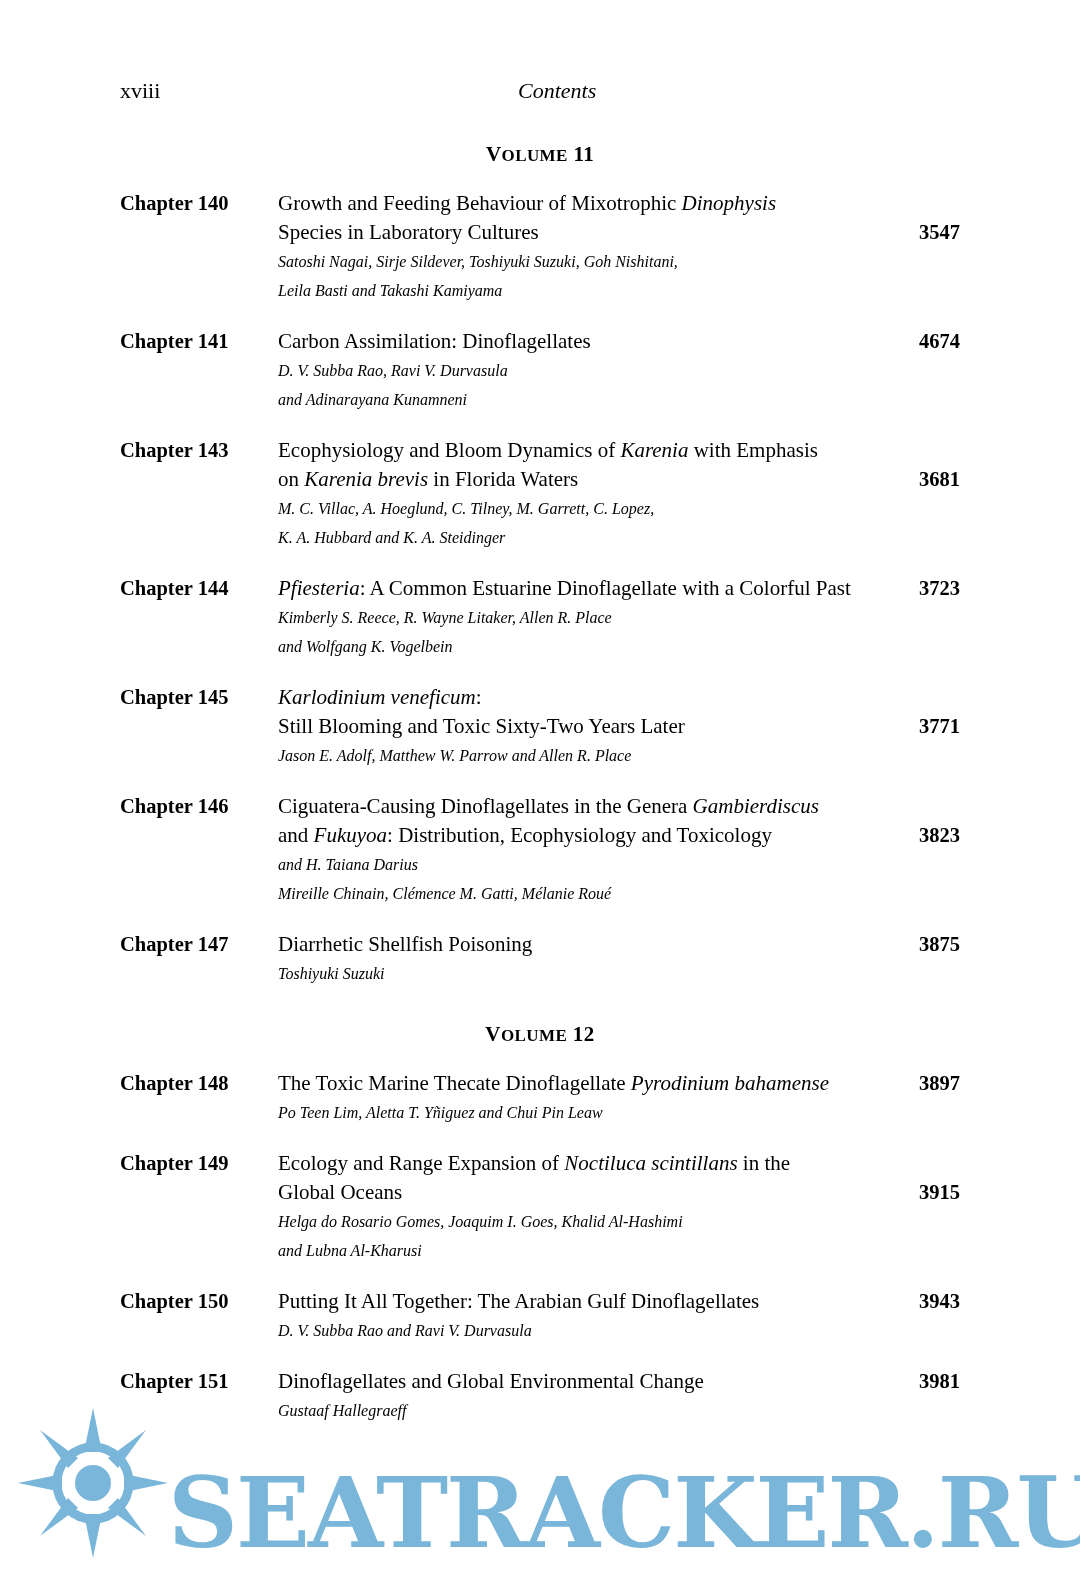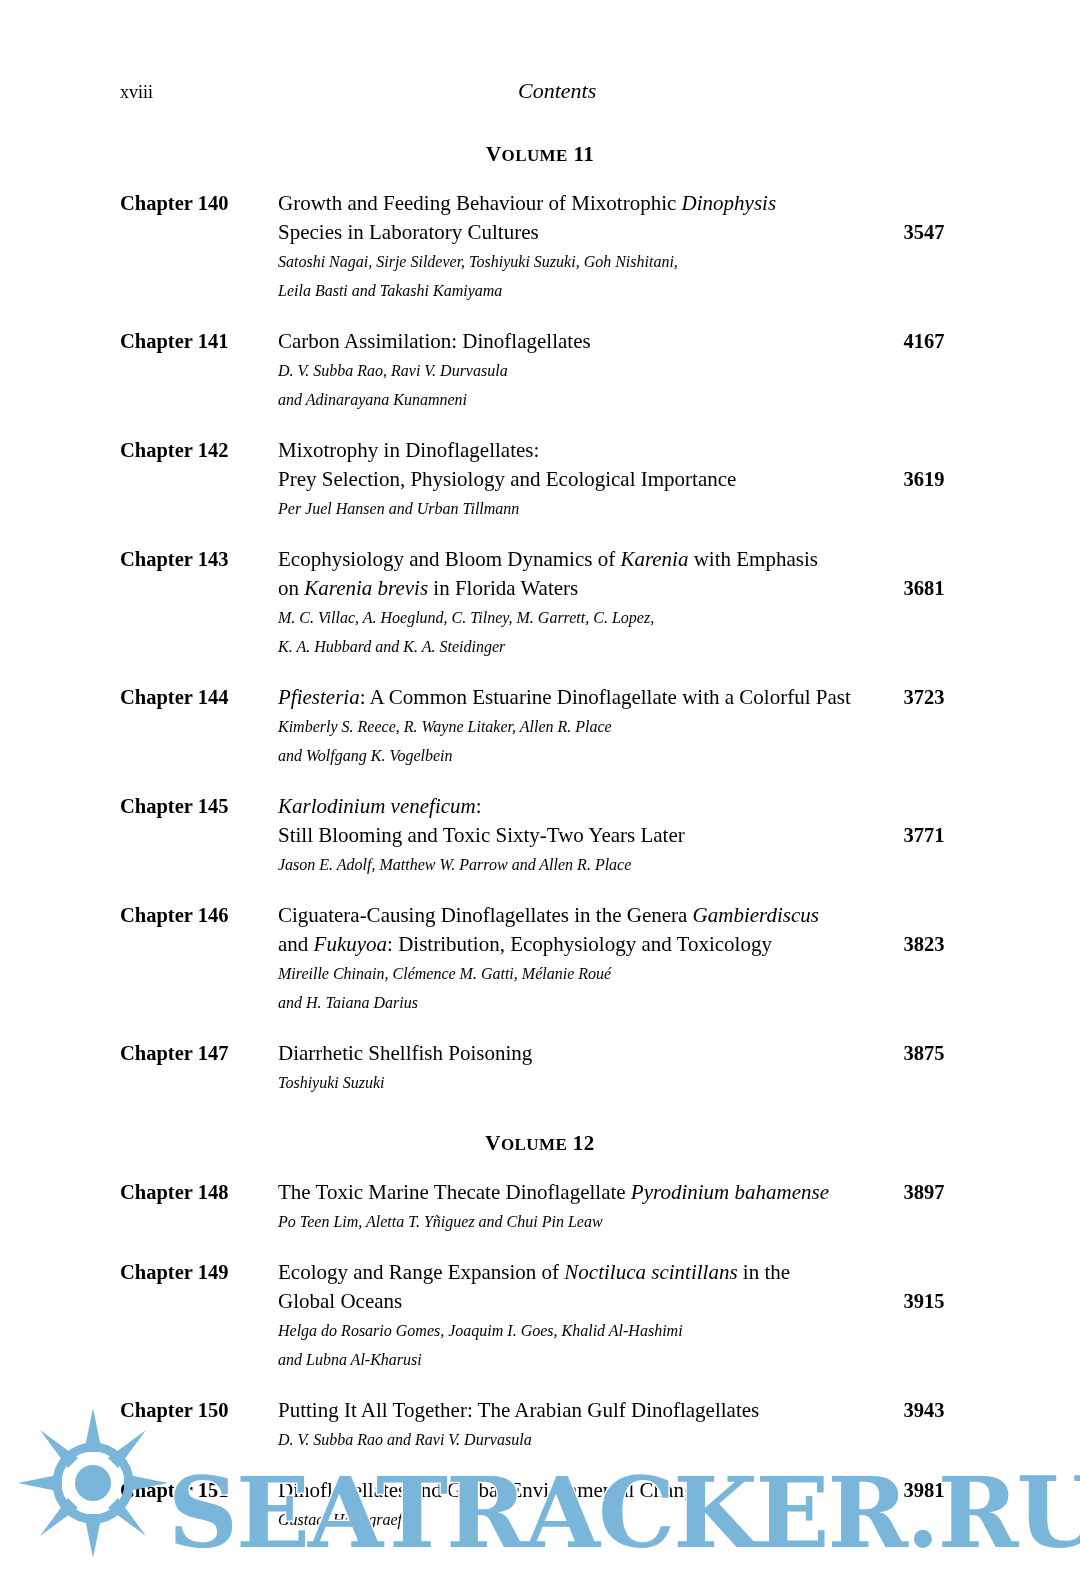--- a/index.html
+++ b/index.html
@@ -23,21 +23,21 @@
     padding: 78px 120px 0 120px;
   }
   .running-head {
     display: flex;
     align-items: baseline;
     font-size: 22px;
     margin-bottom: 38px;
   }
   .folio {
     width: 150px;
-    font-size: 18px;
+    font-size: 22px;
   }
   .head-title {
     flex: 1;
     text-align: left;
     font-style: italic;
     font-size: 22px;
     padding-left: 248px;
   }
   .volume-head {
     text-align: center;
@@ -72,21 +72,21 @@
     line-height: 29px;
   }
   .ch-authors {
     font-style: italic;
     font-size: 16px;
     line-height: 29px;
   }
   .ch-page {
     width: 72px;
     flex: 0 0 72px;
-    text-align: center;
+    text-align: right;
     font-weight: bold;
     font-size: 20.5px;
     line-height: 29px;
   }
   .pg-row0 { padding-top: 0; }
   .pg-row1 { padding-top: 29px; }
   i { font-style: italic; }
 
   
   .watermark {
@@ -144,32 +144,23 @@
     <div class="ch-page pg-row1">3547</div>
   </div>
 
   <div class="entry">
     <div class="ch-label">Chapter 141</div>
     <div class="ch-body">
       <div class="ch-title">Carbon Assimilation: Dinoflagellates</div>
       <div class="ch-authors">D. V. Subba Rao, Ravi V. Durvasula</div>
       <div class="ch-authors">and Adinarayana Kunamneni</div>
     </div>
-    <div class="ch-page pg-row0">4167</div>
-  </div>
-
-  <div class="entry">
-    <div class="ch-label">Chapter 142</div>
-    <div class="ch-body">
-      <div class="ch-title">Mixotrophy in Dinoflagellates:</div>
-      <div class="ch-title">Prey Selection, Physiology and Ecological Importance</div>
-      <div class="ch-authors">Per Juel Hansen and Urban Tillmann</div>
-    </div>
-    <div class="ch-page pg-row1">3619</div>
-  </div>
+    <div class="ch-page pg-row0">4674</div>
+  </div>
+
 
   <div class="entry">
     <div class="ch-label">Chapter 143</div>
     <div class="ch-body">
       <div class="ch-title"><span>Ecophysiology and Bloom Dynamics of </span><i>Karenia</i><span> with Emphasis</span></div>
       <div class="ch-title"><span>on </span><i>Karenia brevis</i><span> in Florida Waters</span></div>
       <div class="ch-authors">M. C. Villac, A. Hoeglund, C. Tilney, M. Garrett, C. Lopez,</div>
       <div class="ch-authors">K. A. Hubbard and K. A. Steidinger</div>
     </div>
     <div class="ch-page pg-row1">3681</div>
@@ -193,22 +184,22 @@
       <div class="ch-authors">Jason E. Adolf, Matthew W. Parrow and Allen R. Place</div>
     </div>
     <div class="ch-page pg-row1">3771</div>
   </div>
 
   <div class="entry">
     <div class="ch-label">Chapter 146</div>
     <div class="ch-body">
       <div class="ch-title"><span>Ciguatera-Causing Dinoflagellates in the Genera </span><i>Gambierdiscus</i></div>
       <div class="ch-title"><span>and </span><i>Fukuyoa</i><span>: Distribution, Ecophysiology and Toxicology</span></div>
+      <div class="ch-authors">and H. Taiana Darius</div>
       <div class="ch-authors">Mireille Chinain, Clémence M. Gatti, Mélanie Roué</div>
-      <div class="ch-authors">and H. Taiana Darius</div>
     </div>
     <div class="ch-page pg-row1">3823</div>
   </div>
 
   <div class="entry">
     <div class="ch-label">Chapter 147</div>
     <div class="ch-body">
       <div class="ch-title">Diarrhetic Shellfish Poisoning</div>
       <div class="ch-authors">Toshiyuki Suzuki</div>
     </div>

